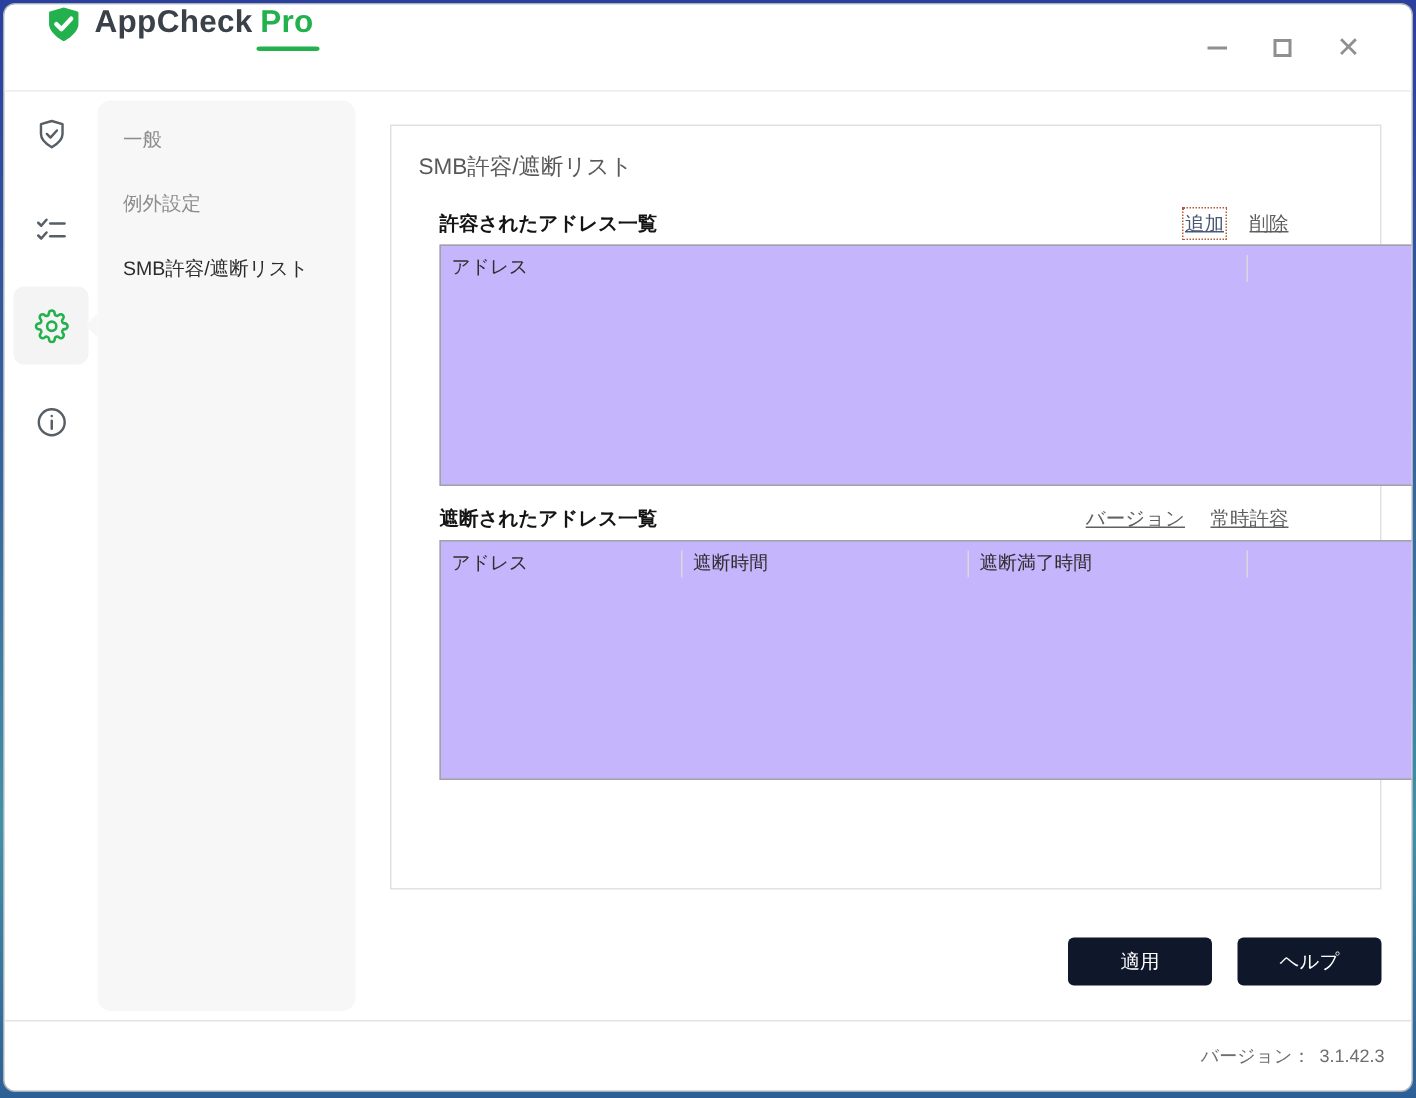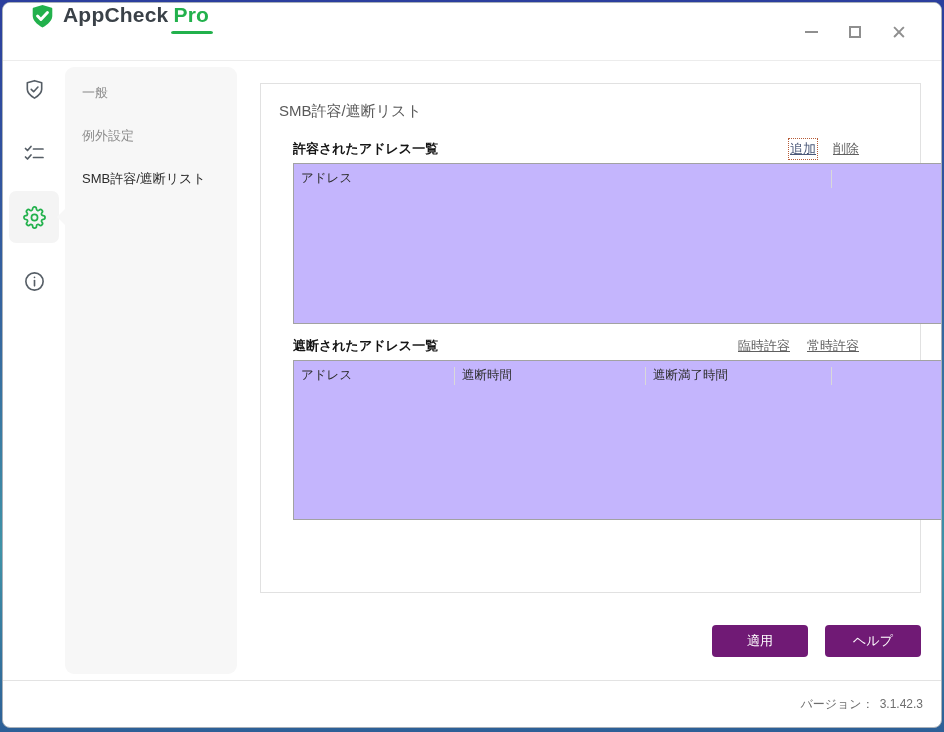--- a/index.html
+++ b/index.html
@@ -40,21 +40,21 @@
   .section-row { position:absolute; left:32px; width:566px; height:17px; display:flex; align-items:flex-start;font-family:Liberation Mono, monospace; }
   .section-label { font-weight:700; font-size:13px; color:#141414; }
   .section-links { margin-left:auto; display:flex; gap:17px; }
   .link { font-size:13px; color:#5f5f5f; text-decoration:underline; cursor:default; }
   .link.focused { color:#4a5878; outline:1px dotted #b65c38; outline-offset:1px; }
   .listbox { position:absolute; left:32px; width:669px; border:1px solid #a2a2a2; background:#c4b5fd; }
   .lb-head { position:relative; height:26px; }
   .lb-col { position:absolute; top:6px; font-size:12.5px; color:#2e2e2e; }
   .lb-div { position:absolute; top:6px; width:1px; height:18px; background:#d9d9d9; }
   
-  .btn { position:absolute; top:622px; width:96px; height:32px; background:#701a75; color:#ffffff; font-size:13px; border:none; border-radius:4px; display:flex; align-items:center; justify-content:center; cursor:default; }
+  .btn { position:absolute; top:622px; width:96px; height:32px; background:#0f172a; color:#ffffff; font-size:13px; border:none; border-radius:4px; display:flex; align-items:center; justify-content:center; cursor:default; }
   .footer { position:absolute; left:0; bottom:0; width:100%; height:47px; border-top:1px solid #e3e3e3; display:flex; align-items:center; justify-content:flex-end; padding-right:18px; gap:6px; }
   .footer span { font-size:12px; color:#6e6e6e; }
 </style>
 </head>
 <body>
 
 <div class="window">
 
   <div class="titlebar">
     <div class="logo">
@@ -133,21 +133,21 @@
     <div class="listbox" style="top:79px; height:161px;">
       <div class="lb-head">
         <span class="lb-col" style="left:7px;">アドレス</span>
         <span class="lb-div" style="left:537px;"></span>
       </div>
     </div>
 
     <div class="section-row" style="top:253px;">
       <span class="section-label">遮断されたアドレス一覧</span>
       <span class="section-links">
-        <a class="link">臨時許容</a>
+        <a class="link">バージョン</a>
         <a class="link">常時許容</a>
       </span>
     </div>
     <div class="listbox" style="top:276px; height:160px;">
       <div class="lb-head">
         <span class="lb-col" style="left:7px;">アドレス</span>
         <span class="lb-div" style="left:160px;"></span>
         <span class="lb-col" style="left:168px;">遮断時間</span>
         <span class="lb-div" style="left:351px;"></span>
         <span class="lb-col" style="left:359px;">遮断満了時間</span>

